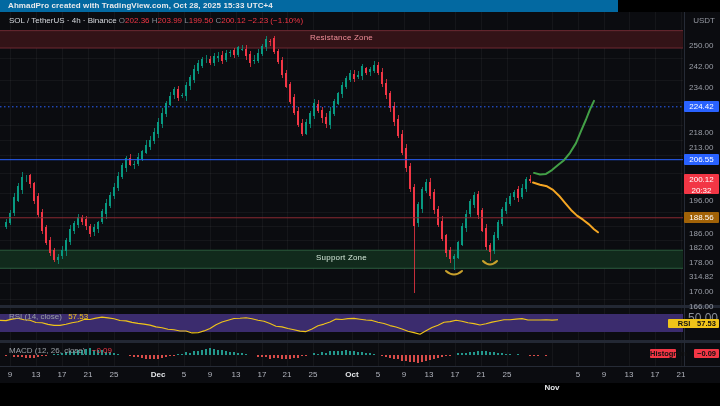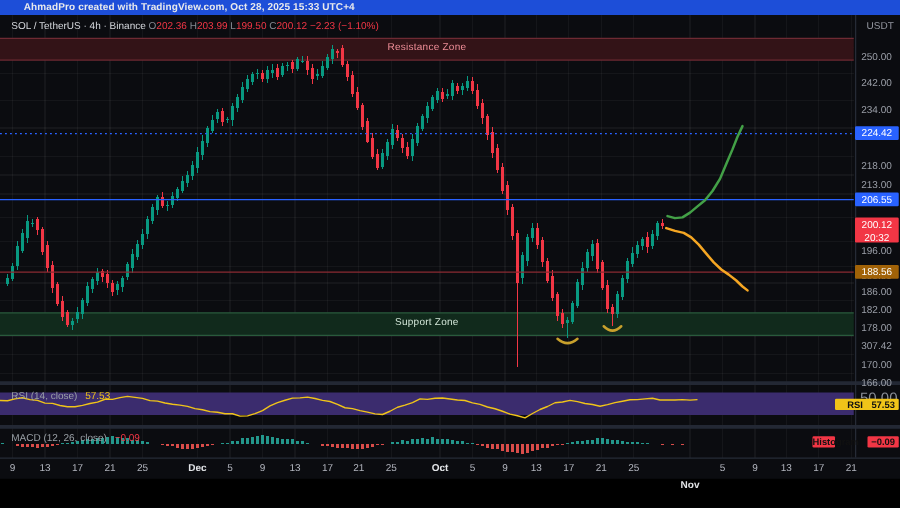--- a/index.html
+++ b/index.html
@@ -1,19 +1,19 @@
 <!DOCTYPE html>
 <html><head>
 <meta charset="utf-8">
 <style>
   html,body{margin:0;padding:0;background:#000;}
   .stage{position:relative;width:720px;height:406px;background:#000;overflow:hidden;
          font-family:"Liberation Sans",sans-serif;-webkit-font-smoothing:antialiased;}
-  .top-bar{position:absolute;left:0;top:0;width:720px;height:12px;background:#1d4ed8;
-           color:#e8e9ec;font-size:8px;font-weight:700;line-height:12px;padding-left:19px;box-sizing:border-box;
+  .top-bar{position:absolute;left:0;top:0;width:618px;height:12px;background:#0369a1;
+           color:#e8e9ec;font-size:8px;font-weight:700;line-height:12px;padding-left:8px;box-sizing:border-box;
            letter-spacing:.1px;}
   .chart{position:absolute;left:0;top:12px;width:720px;height:371px;background:#0b0c10;}
   .chart svg{position:absolute;left:0;top:0;}
   .overlays{position:absolute;left:0;top:0;width:720px;height:371px;pointer-events:none;border-radius:17px;}
   .legend{position:absolute;left:9px;top:4px;font-size:8px;color:#d6d9de;white-space:nowrap;}
   .legend .dim{color:#868b94;}
   .legend .dn{color:#f23645;}
   .usdt{position:absolute;right:5px;top:4px;font-size:8px;color:#9598a1;}
   .zone-label{position:absolute;left:0;width:683px;text-align:center;font-size:8px;letter-spacing:.2px;}
   .res-label{top:21px;color:#ef8e98;}
@@ -534,36 +534,36 @@
         <span class="rsi-val">57.53</span>
       </div>
       <div class="scale-tick" style="top:299px">50.00</div>
       <div class="badge" style="left:668px;top:307px;width:32px;background:#f0c419">RSI</div>
       <div class="badge" style="left:694px;top:307px;width:25px;background:#f0c419">57.53</div>
 
       <div class="ind-legend" style="top:334px">
         <span>MACD (12, 26, close)</span>
         <span class="macd-val">−0.09</span>
       </div>
-      <div class="badge" style="left:650px;top:337px;width:18px;background:#f23645">Histogram</div>
+      <div class="badge" style="left:650px;top:337px;width:26px;background:#f23645">Histogram</div>
       <div class="badge" style="left:694px;top:337px;width:25px;background:#f23645">−0.09</div>
     <div class="tick" style="top: 21px;">250.00</div>
         <div class="tick" style="top: 41.7304px;">242.00</div>
         <div class="tick" style="top: 63.1578px;">234.00</div>
         <div class="tick" style="top: 85.3306px;">226.00</div>
         <div class="tick" style="top: 108.303px;">218.00</div>
         <div class="tick" style="top: 123.092px;">213.00</div>
         <div class="tick" style="top: 138.233px;">208.00</div>
         <div class="tick" style="top: 156.89px;">202.00</div>
         <div class="tick" style="top: 176.11px;">196.00</div>
         <div class="tick" style="top: 195.927px;">190.00</div>
         <div class="tick" style="top: 209.49px;">186.00</div>
         <div class="tick" style="top: 223.347px;">182.00</div>
         <div class="tick" style="top: 237.512px;">178.00</div>
-        <div class="tick" style="top: 251.999px;">307.42</div>
+        <div class="tick" style="top: 251.999px;">314.82</div>
         <div class="tick" style="top: 266.823px;">170.00</div>
         <div class="tick" style="top: 282px;">166.00</div>
         <div class="dlabel" style="left: 10px;">9</div>
         <div class="dlabel" style="left: 36px;">13</div>
         <div class="dlabel" style="left: 62px;">17</div>
         <div class="dlabel" style="left: 88px;">21</div>
         <div class="dlabel" style="left: 114px;">25</div>
         <div class="dlabel major" style="left: 158px;">Dec</div>
         <div class="dlabel" style="left: 184px;">5</div>
         <div class="dlabel" style="left: 210px;">9</div>

